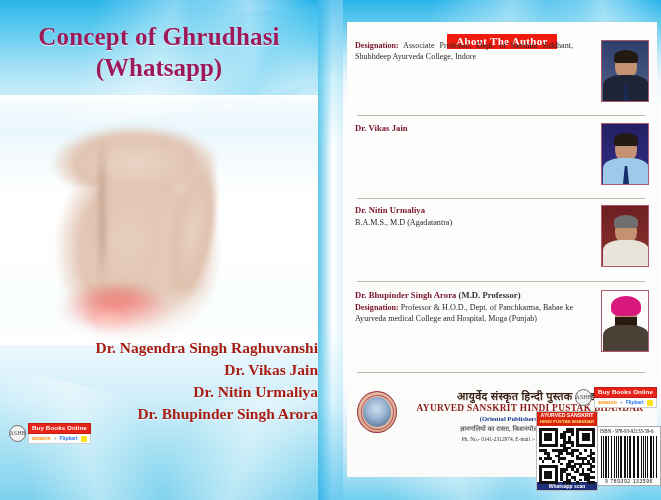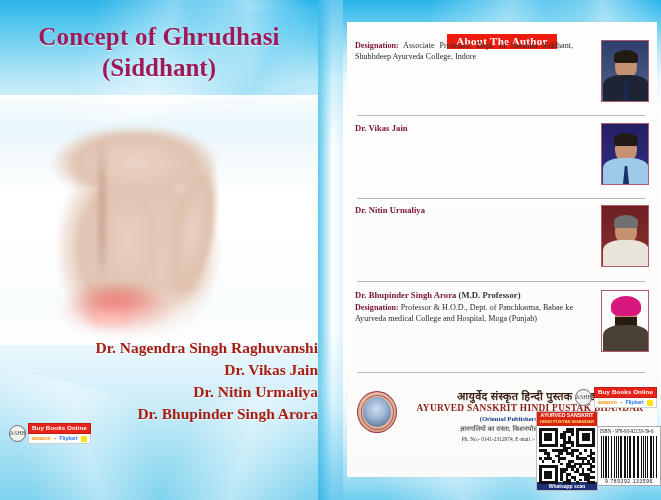--- a/index.html
+++ b/index.html
@@ -569,21 +569,21 @@
 
   <div id="front" class="cover">
     <div class="facet" id="f-facet1"></div>
     <div class="facet" id="f-facet2"></div>
     <div class="facet" id="f-facet3"></div>
     <div class="facet" id="f-facetb1"></div>
     <div class="facet" id="f-facetb2"></div>
 
     <div id="front-title">
       <span class="line1">Concept of Ghrudhasi</span>
-      <span class="line2">(Siddhant)</span>
+      <span class="line2">(Whatsapp)</span>
     </div>
 
     <div id="torso-wrap">
       <div id="torso"></div>
       <div id="shoulder"></div>
       <div id="arm"></div>
       <div id="spine-line"></div>
       <div id="pain-glow"></div>
       <div id="pain-core"></div>
       <div id="torso-fade-top"></div>
@@ -655,20 +655,21 @@
 
       <div class="author-block clearfix" id="ab2">
         <div class="photo">
           <div class="bg" style="background:linear-gradient(to bottom,#6e1f22 0%,#7d2a28 55%,#8c3a33 100%)"></div>
           <div class="head"></div>
           <div class="hair" style="background:#6f6f6f"></div>
           <div class="body" style="background:#e8e4da"></div>
         </div>
         <div class="txt">
           <div class="nm">Dr. Nitin Urmaliya</div>
+          <div class="qual">B.A.M.S., M.D (Agadatantra)</div>
         </div>
       </div>
       <div class="divider" id="dv2"></div>
 
       <div class="author-block clearfix" id="ab3">
         <div class="photo">
           <div class="bg" style="background:linear-gradient(to bottom,#b8b4a8 0%,#9b9泥88 55%,#8d8a7e 100%)"></div>
           <div class="head"></div>
           <div class="turban"></div>
           <div class="beard"></div>

